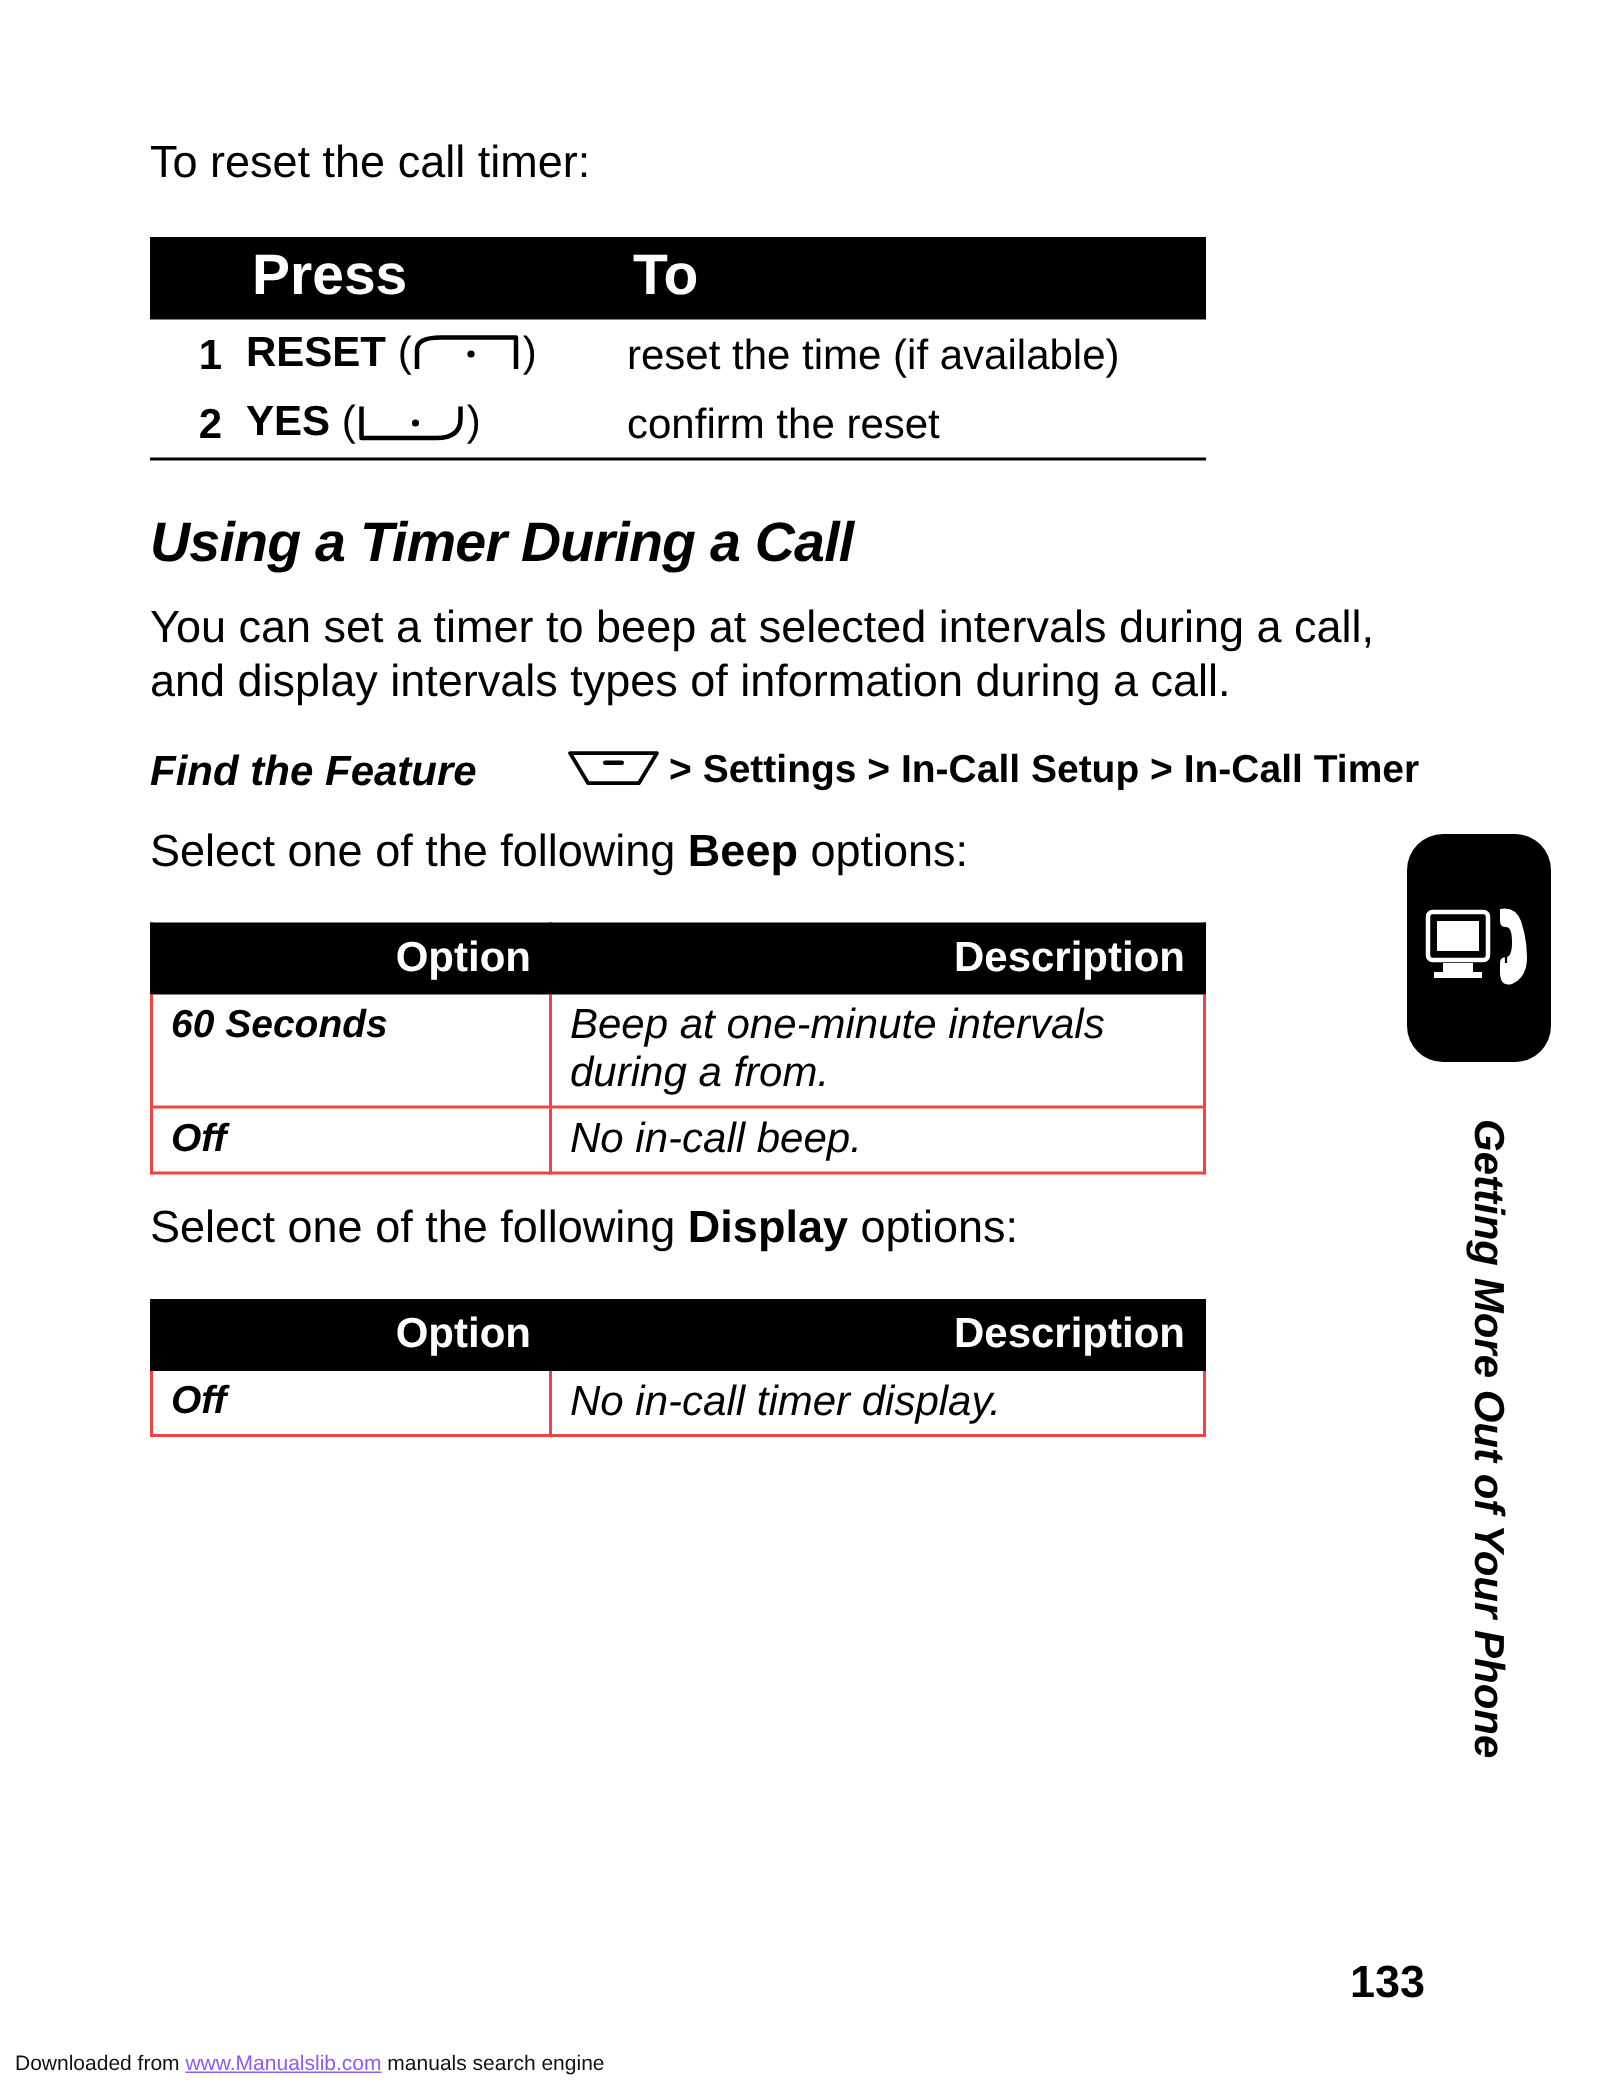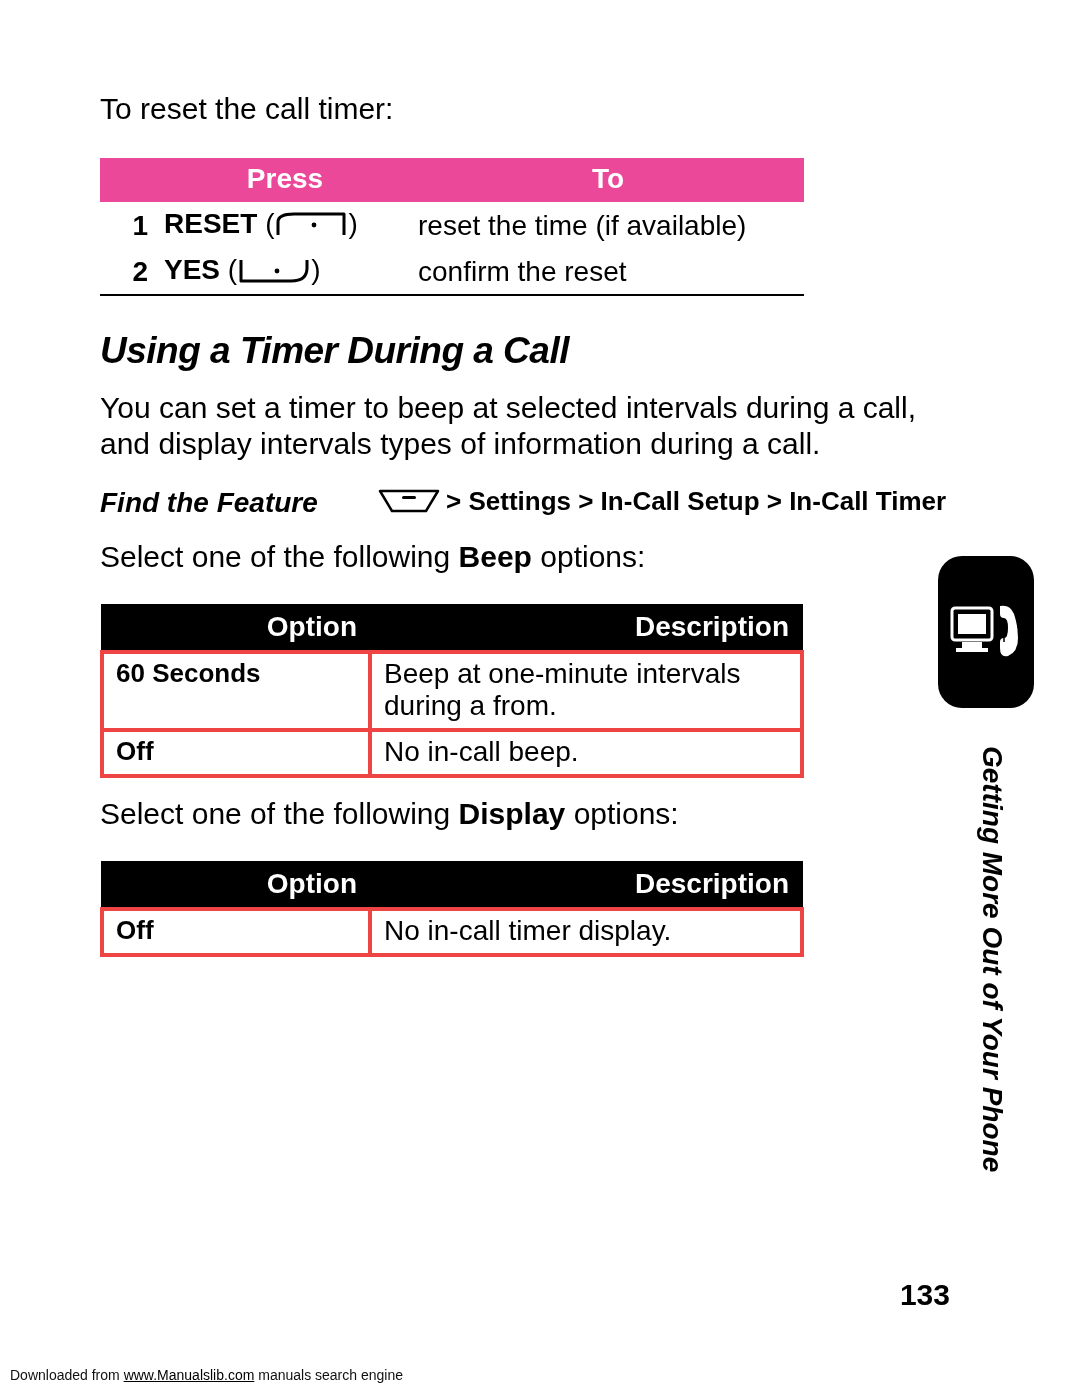--- a/index.html
+++ b/index.html
@@ -21,25 +21,25 @@
     font-size: 30px;
     line-height: 1.25;
   }
   
   .t1 {
     width: 704px;
     margin-top: 18px;
     border-collapse: collapse;
   }
   .t1 thead th {
-    background: #ec4899;
+    background: #000000;
     color: #fff;
-    text-align: center;
-    font-weight: bold;
-    font-size: 28px;
+    text-align: left;
+    font-weight: bold;
+    font-size: 38px;
     padding: 5px 10px 7px 10px;
   }
   .t1 thead th:first-child { width: 38px; }
   .t1 td {
     font-size: 28px;
     padding: 6px 10px 4px 6px;
     vertical-align: middle;
   }
   .t1 td.num { text-align: right; font-weight: bold; width: 38px; }
   .t1 td.press { width: 238px; }
@@ -110,22 +110,23 @@
     text-align: right;
     font-weight: bold;
     font-size: 28px;
     padding: 5px 12px 7px 12px;
     border: 2px solid #000;
   }
   .t2 thead th:first-child { width: 240px; }
   .t2 td {
     font-size: 28px;
     padding: 4px 12px 6px 12px;
-    border: 4px solid #ef4444;
+    border: 2px solid #ef4444;
     vertical-align: top;
+    font-style: italic;
   }
   .t2 td.opt {
     font-weight: bold;
     font-family: "Arial Narrow", Arial, Helvetica, sans-serif;
     font-stretch: condensed;
     font-size: 26px;
     width: 240px;
   }
   
   .sidetab {
@@ -147,32 +148,32 @@
     top: 746px;
     font-size: 28px;
     font-style: italic;
     font-weight: bold;
     writing-mode: vertical-rl;
     white-space: nowrap;
   }
   .pagenum {
     position: absolute;
     right: 130px;
-    bottom: 85px;
+    bottom: 58px;
     font-weight: bold;
     font-size: 30px;
   }
   .footer {
     position: absolute;
     left: 10px;
     bottom: 14px;
     font-size: 14px;
     color: #111;
   }
-  .footer a { color: #000000; text-decoration: underline; }
+  .footer a { color: #8b5cf6; text-decoration: underline; }
 </style>
 </head>
 <body>
 
 <div class="page">
 
   <p class="intro">To reset the call timer:</p>
 
   <table class="t1">
     <thead>

